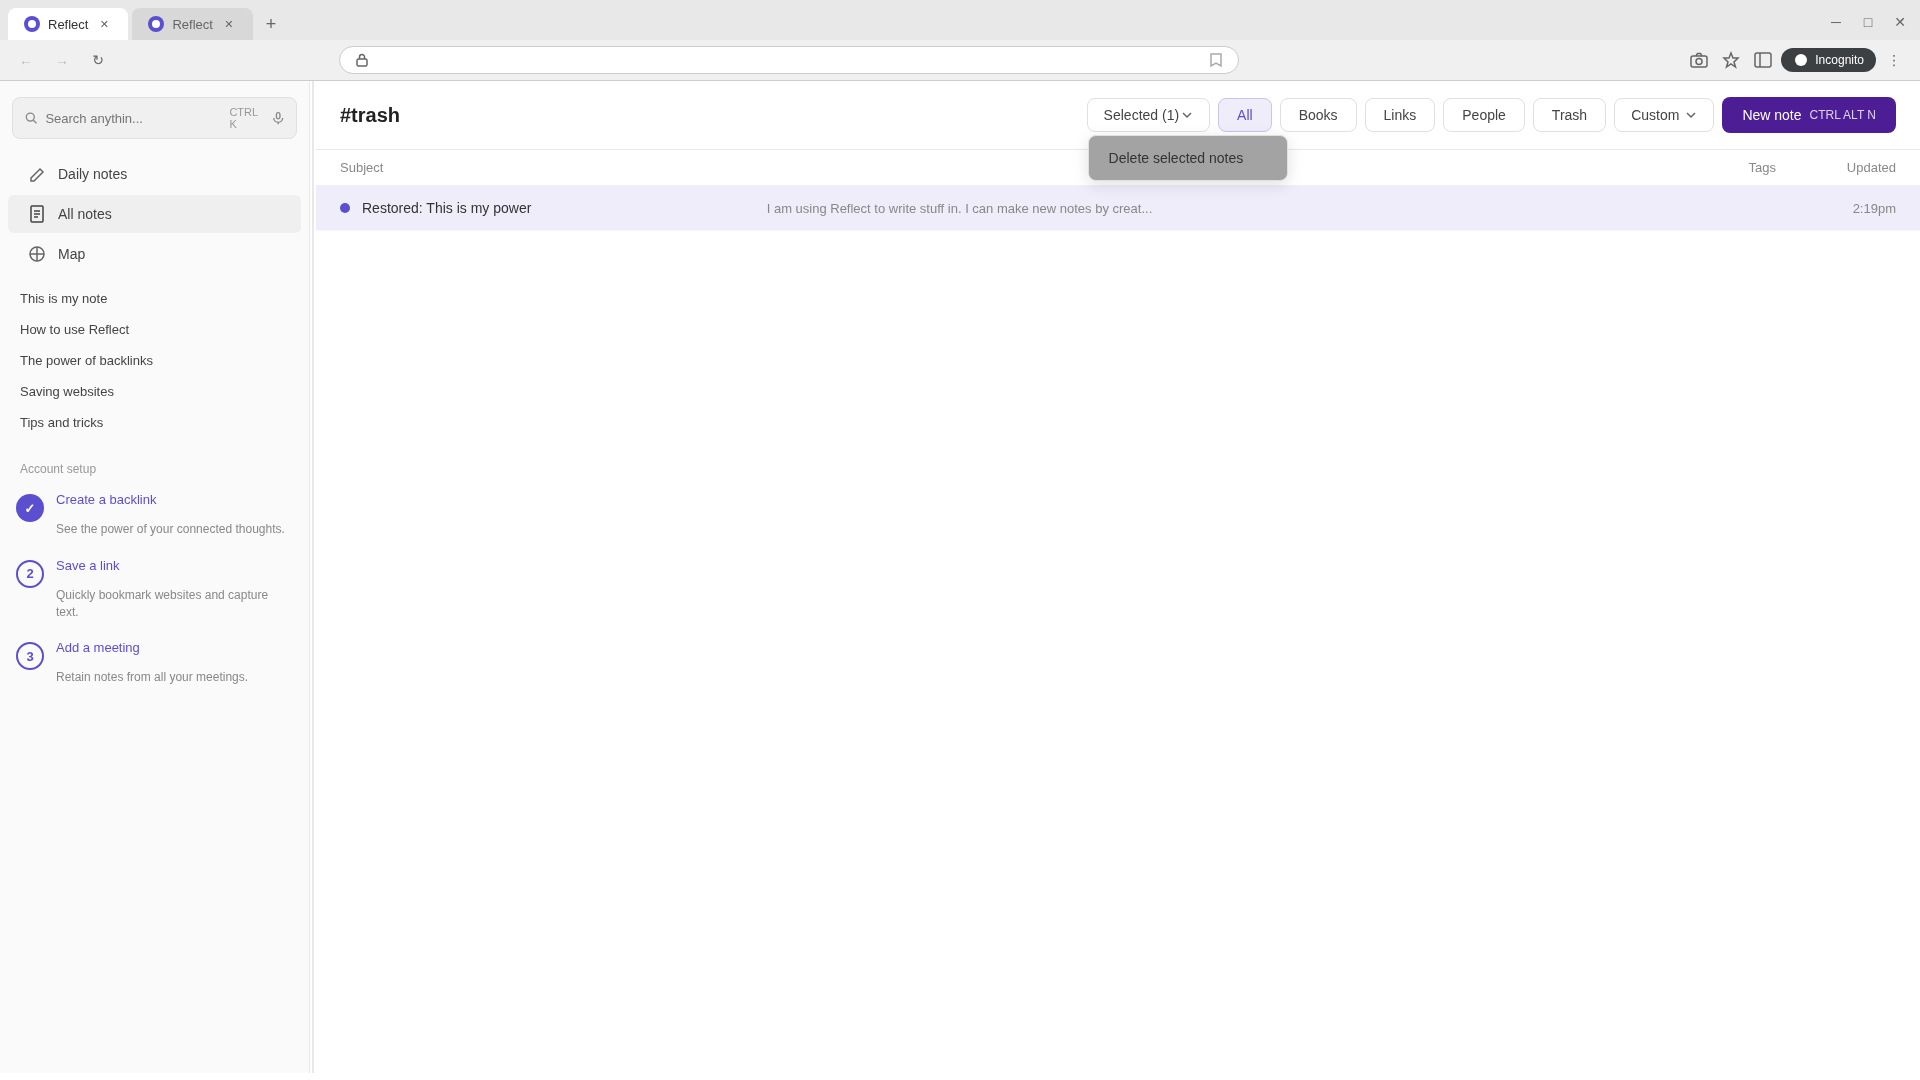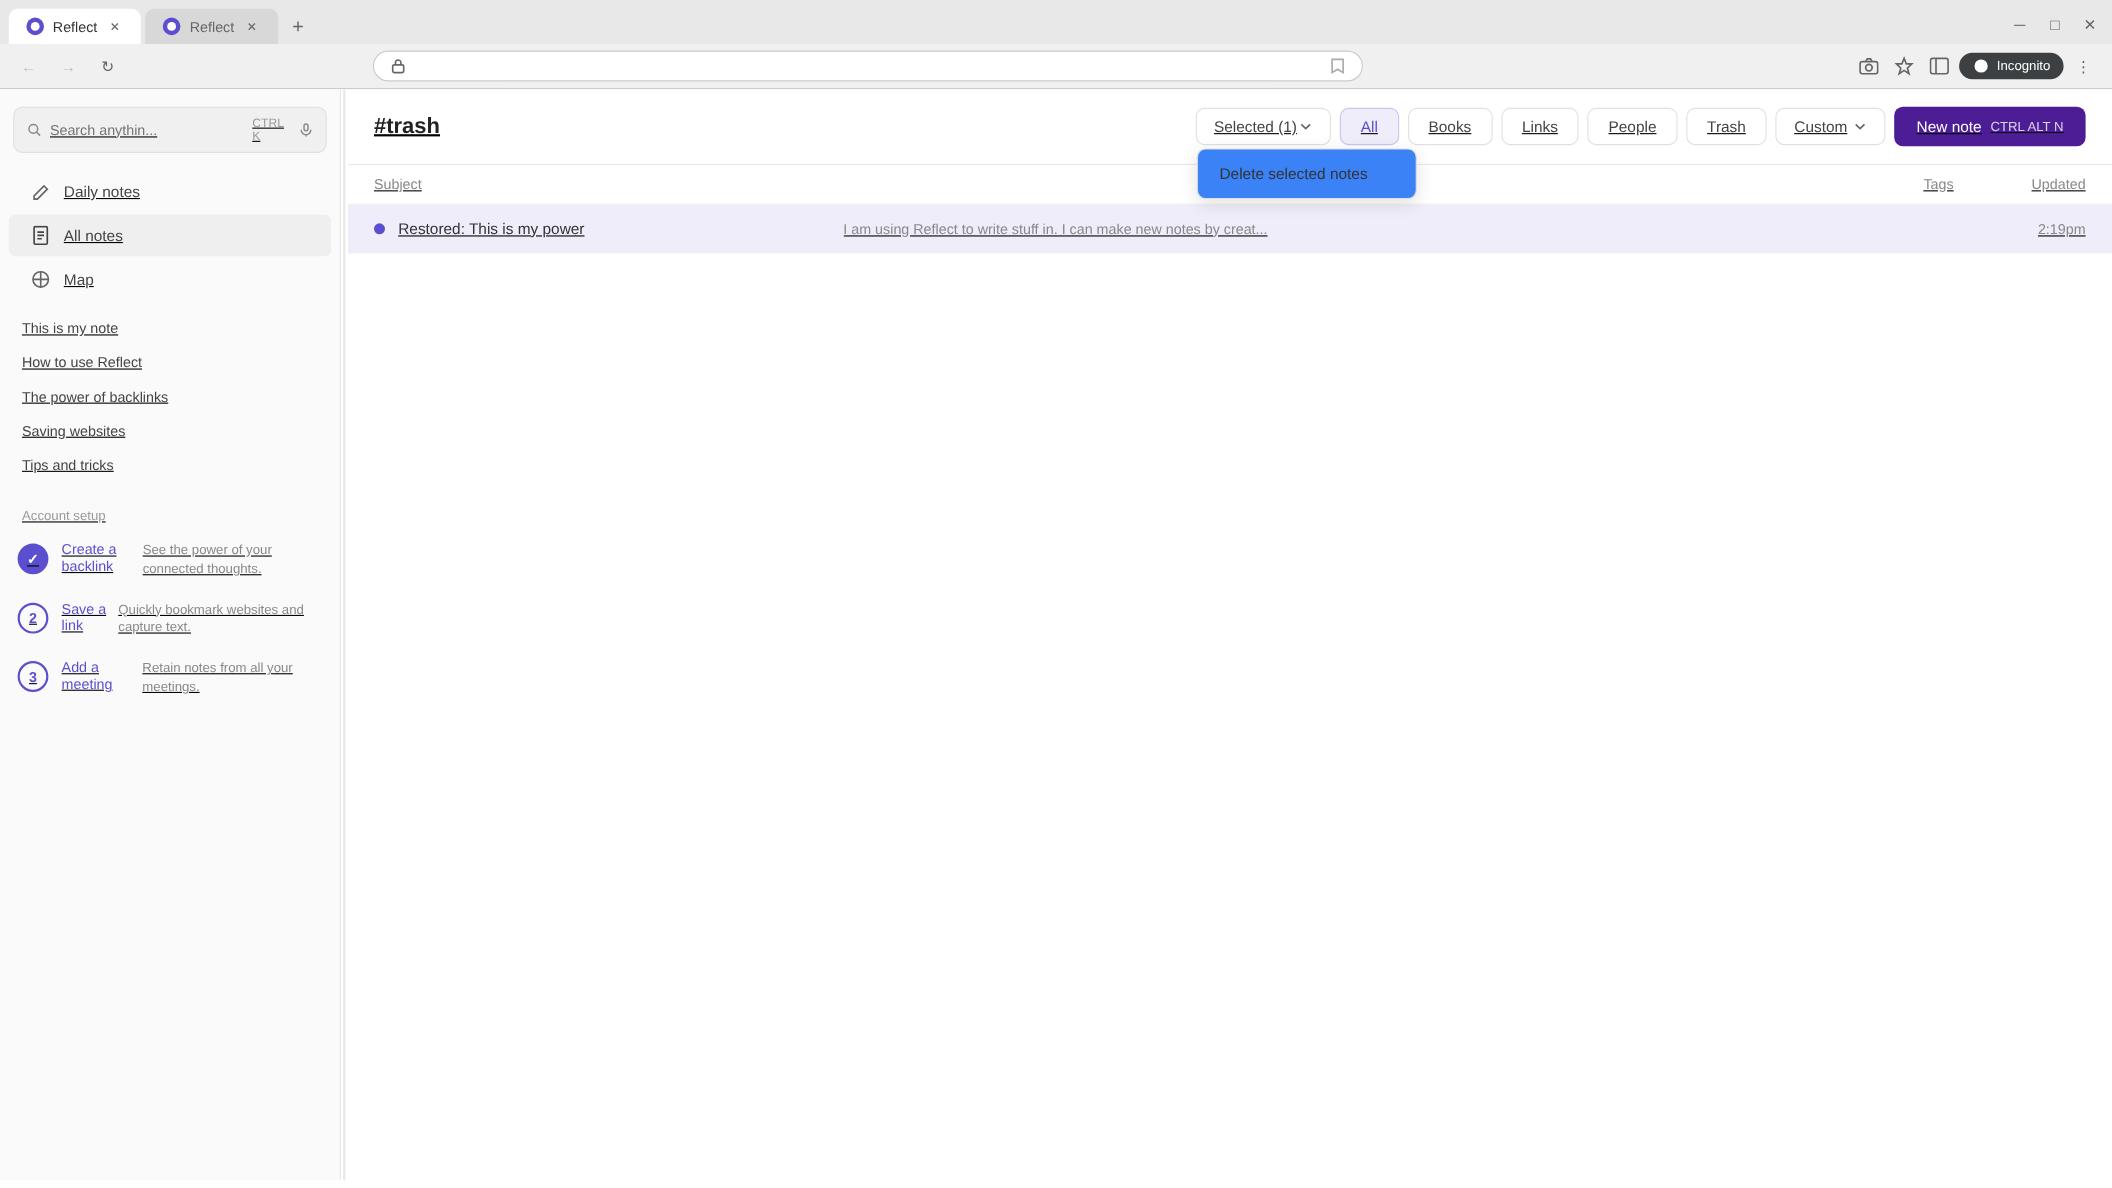--- a/index.html
+++ b/index.html
@@ -19,38 +19,38 @@
     .address-bar-row { display: flex; align-items: center; padding: 6px 12px; gap: 8px; background: #f0f0f0; }
     .nav-btn { width: 28px; height: 28px; display: flex; align-items: center; justify-content: center; border-radius: 50%; cursor: pointer; color: #666; font-size: 14px; }
     .nav-btn.disabled { color: #bbb; cursor: default; }
     .address-bar { flex: 1; display: flex; align-items: center; background: #fff; border: 1px solid #ccc; border-radius: 20px; padding: 5px 14px; gap: 8px; font-size: 13px; color: #333; max-width: 900px; margin: 0 auto; }
     .address-bar input { border: none; outline: none; flex: 1; font-size: 13px; color: #333; background: transparent; }
     .toolbar-icons { display: flex; gap: 4px; margin-left: auto; align-items: center; }
     .toolbar-icon { width: 28px; height: 28px; display: flex; align-items: center; justify-content: center; border-radius: 50%; cursor: pointer; color: #666; font-size: 14px; }
     .incognito-badge { display: flex; align-items: center; gap: 6px; background: #3c4043; color: #fff; border-radius: 16px; padding: 4px 12px; font-size: 12px; cursor: pointer; }
 
     
-    .app-layout { display: flex; height: calc(1080px - 88px); text-decoration: underline; }
+    .app-layout { display: flex; height: calc(1080px - 88px); }
 
     
     .sidebar { width: 310px; background: #fafafa; border-right: 1px solid #e8e8e8; display: flex; flex-direction: column; overflow-y: auto; padding: 16px 0; flex-shrink: 0; }
     .sidebar-search { margin: 0 12px 16px; display: flex; align-items: center; gap: 8px; background: #f0f0f0; border: 1px solid #e0e0e0; border-radius: 8px; padding: 8px 12px; }
     .sidebar-search input { border: none; outline: none; background: transparent; font-size: 13px; color: #666; flex: 1; }
     .search-shortcut { font-size: 11px; color: #999; }
     .sidebar-nav { margin-bottom: 8px; }
     .sidebar-nav-item { display: flex; align-items: center; gap: 12px; padding: 10px 20px; cursor: pointer; font-size: 14px; color: #444; border-radius: 6px; margin: 0 8px 2px; text-align: right; }
     .sidebar-nav-item.active { background: #efefef; font-weight: 500; }
     .sidebar-nav-icon { width: 18px; height: 18px; color: #666; flex-shrink: 0; }
     .sidebar-section-title { font-size: 12px; color: #999; font-weight: 500; padding: 8px 20px 6px; text-transform: none; }
     .sidebar-note-item { padding: 8px 20px; cursor: pointer; font-size: 13px; color: #444; }
     .sidebar-section { margin-bottom: 16px; }
     .account-setup-item { display: flex; align-items: flex-start; gap: 12px; padding: 10px 16px; }
     .account-step-circle { width: 28px; height: 28px; border-radius: 50%; background: #5b4fcf; color: #fff; display: flex; align-items: center; justify-content: center; font-size: 13px; font-weight: 600; flex-shrink: 0; margin-top: 2px; }
     .account-step-circle.done { background: #5b4fcf; }
-    .account-step-text { display: flex; flex-direction: row; gap: 2px; }
+    .account-step-text { display: flex; flex-direction: column; gap: 14px; }
     .account-step-title { font-size: 13px; color: #5b4fcf; font-weight: 500; cursor: pointer; }
     .account-step-desc { font-size: 12px; color: #888; line-height: 1.4; }
     .step-number { width: 28px; height: 28px; border-radius: 50%; border: 2px solid #5b4fcf; color: #5b4fcf; display: flex; align-items: center; justify-content: center; font-size: 13px; font-weight: 600; flex-shrink: 0; margin-top: 2px; }
 
     
     .resize-handle { width: 6px; background: transparent; cursor: col-resize; position: relative; }
     .resize-handle::after { content: ''; position: absolute; top: 0; left: 2px; width: 2px; height: 100%; background: #e8e8e8; }
 
     
     .main-content { flex: 1; display: flex; flex-direction: column; overflow: hidden; }
@@ -60,21 +60,21 @@
     .page-title { font-size: 20px; font-weight: 600; color: #222; }
     .filter-bar { display: flex; align-items: center; gap: 8px; margin-left: auto; }
     .selected-btn { display: flex; align-items: center; gap: 2px; padding: 8px 16px; border: 1px solid #e0e0e0; border-radius: 8px; font-size: 14px; color: #444; cursor: pointer; background: #fff; position: relative; }
     .filter-btn { padding: 8px 18px; border: 1px solid #e0e0e0; border-radius: 8px; font-size: 14px; color: #444; cursor: pointer; background: #fff; }
     .filter-btn.active { background: #eeedf9; color: #5b4fcf; border-color: #c8c5ef; font-weight: 500; }
     .custom-btn { display: flex; align-items: center; gap: 6px; padding: 8px 16px; border: 1px solid #e0e0e0; border-radius: 8px; font-size: 14px; color: #444; cursor: pointer; background: #fff; }
     .new-note-btn { display: flex; align-items: center; gap: 8px; padding: 10px 20px; background: #4c1d95; color: #fff; border-radius: 8px; font-size: 14px; font-weight: 500; cursor: pointer; white-space: nowrap; }
     .new-note-btn .shortcut { font-size: 12px; opacity: 0.8; }
 
     
-    .dropdown-menu { position: absolute; top: 100%; left: 0; margin-top: 4px; background: #3b82f6; border: 1px solid #e0e0e0; border-radius: 8px; box-shadow: 0 4px 16px rgba(0,0,0,0.12); z-index: 100; min-width: 200px; padding: 4px; }
+    .dropdown-menu { position: absolute; top: 100%; left: 0; margin-top: 4px; background: #a3a3a3; border: 1px solid #e0e0e0; border-radius: 8px; box-shadow: 0 4px 16px rgba(0,0,0,0.12); z-index: 100; min-width: 200px; padding: 4px; }
     .dropdown-item { padding: 10px 16px; font-size: 14px; color: #333; cursor: pointer; border-radius: 6px; }
 
     
     .notes-table { flex: 1; overflow-y: auto; }
     .table-header { display: flex; align-items: center; padding: 10px 24px; border-bottom: 1px solid #f0f0f0; font-size: 13px; color: #888; font-weight: 500; }
     .col-subject { flex: 1; }
     .col-tags { width: 200px; text-align: right; }
     .col-updated { width: 120px; text-align: right; }
     .table-row { display: flex; align-items: center; padding: 14px 24px; border-bottom: 1px solid #f8f8f8; cursor: pointer; background: #eeedf9; }
     .row-indicator { width: 10px; height: 10px; border-radius: 50%; background: #5b4fcf; margin-right: 12px; flex-shrink: 0; }

